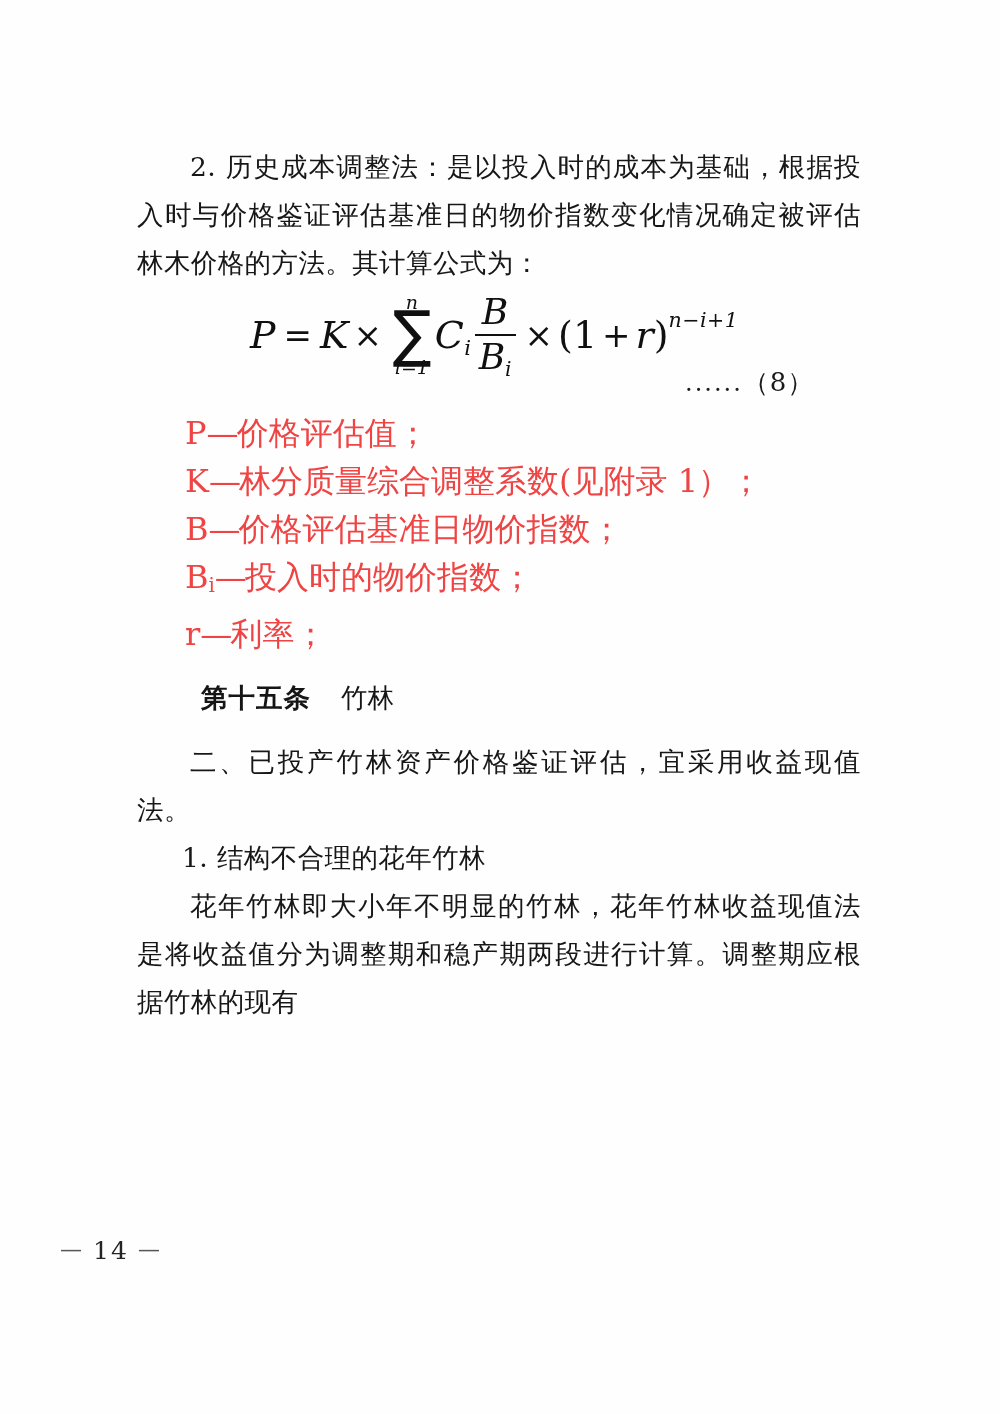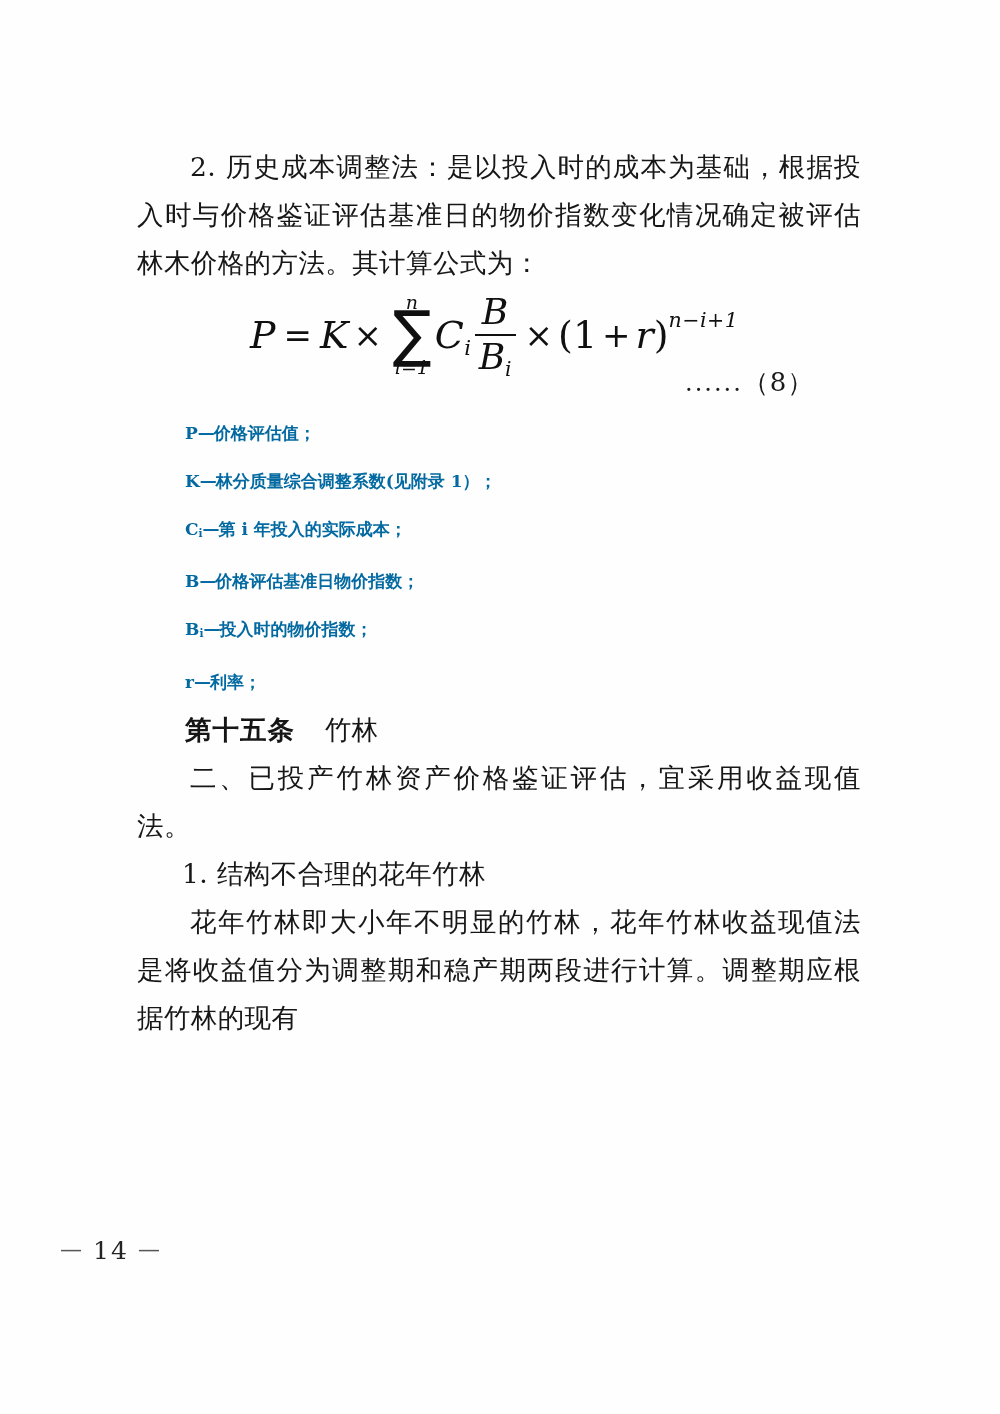--- a/index.html
+++ b/index.html
@@ -60,45 +60,44 @@
     text-indent: 0;
   }
 
   
   .deflist {
     margin: 0;
     padding: 0;
     list-style: none;
   }
   .deflist li {
-    font-size: 17px;
+    font-size: 32px;
     line-height: 48px;
     margin: 0;
     padding: 0 0 0 48px;
     white-space: nowrap;
-    color: #0369a1;
-    font-weight: bold;
+    color: #ef4444;
   }
   .var {
     font-family: "DejaVu Serif", "Liberation Serif", serif;
   }
   .var sub {
     font-size: 0.62em;
     vertical-align: -0.22em;
     letter-spacing: 0;
   }
   .emd {
     letter-spacing: -0.06em;
   }
 
   
   .section-heading {
     font-size: 26.5px;
     line-height: 48px;
-    margin: 0;
+    margin: 16px;
     padding-left: 48px;
     white-space: nowrap;
   }
   .section-heading .num {
     font-weight: bold;
     letter-spacing: 1px;
   }
   .section-heading .gap {
     display: inline-block;
     width: 30px;
@@ -280,23 +279,20 @@
 
 
     <ul class="deflist">
       <li>
         <span class="var">P</span><span class="emd">—</span><span>价格评估值；</span>
       </li>
       <li>
         <span class="var">K</span><span class="emd">—</span><span>林分质量综合调整系数(见附录 1）；</span>
       </li>
       <li>
-        <span class="var"><span>C</span><sub>i</sub></span><span class="emd">—</span><span>第 i 年投入的实际成本；</span>
-      </li>
-      <li>
         <span class="var">B</span><span class="emd">—</span><span>价格评估基准日物价指数；</span>
       </li>
       <li>
         <span class="var"><span>B</span><sub>i</sub></span><span class="emd">—</span><span>投入时的物价指数；</span>
       </li>
       <li>
         <span class="var">r</span><span class="emd">—</span><span>利率；</span>
       </li>
     </ul>
 

